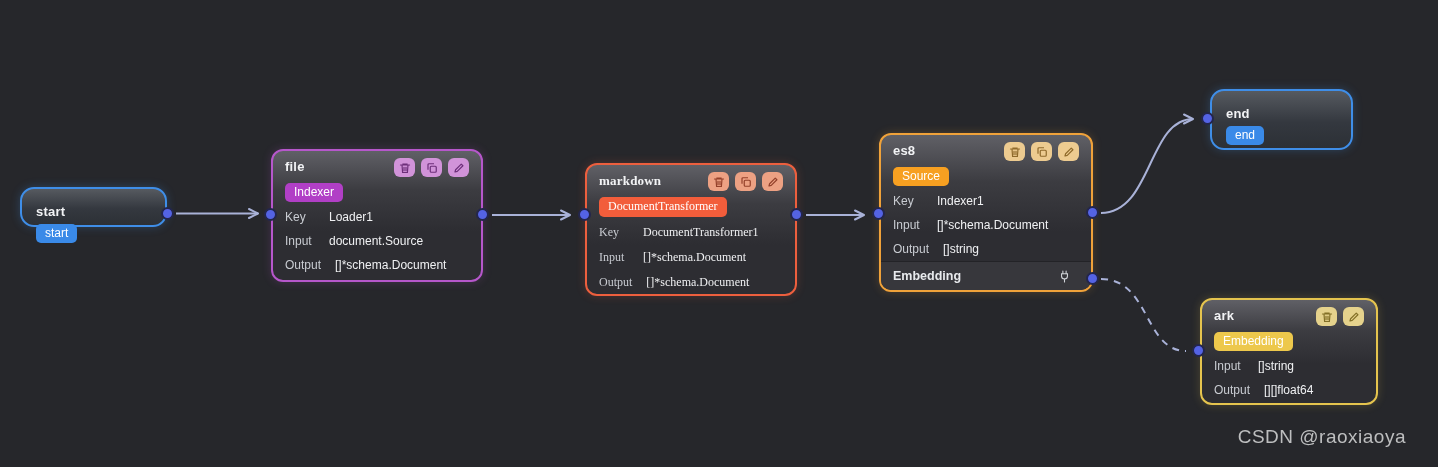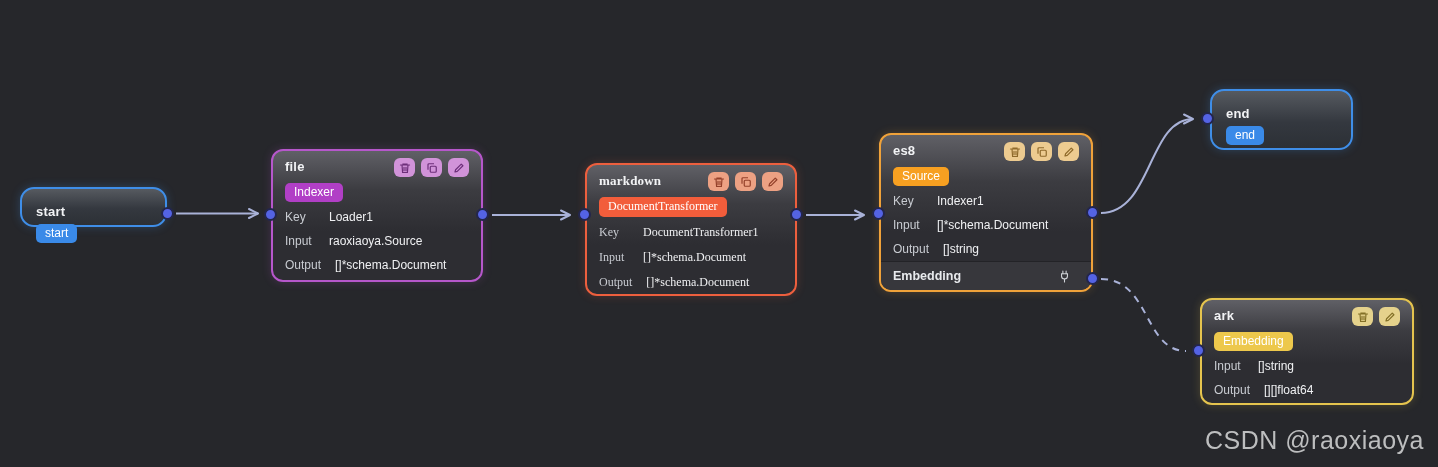--- a/index.html
+++ b/index.html
@@ -52,21 +52,21 @@
   .node-start  { left: 20px;  top: 187px; width: 147px; height: 40px;
                  border: 2px solid #3f8ee8; box-shadow: 0 0 10px rgba(63,142,232,.28); }
   .node-end    { left: 1210px; top: 89px; width: 143px; height: 61px;
                  border: 2px solid #3f8ee8; box-shadow: 0 0 10px rgba(63,142,232,.28); }
   .node-file   { left: 271px; top: 149px; width: 212px; height: 133px;
                  border: 2px solid #b657cb; box-shadow: 0 0 10px rgba(182,87,203,.22); }
   .node-markdown { left: 585px; top: 163px; width: 212px; height: 133px;
                  border: 2px solid #ed5f3e; box-shadow: 0 0 10px rgba(237,95,62,.22); font-family: Liberation Serif, serif; }
   .node-es8    { left: 879px; top: 133px; width: 214px; height: 159px; padding-bottom: 36px;
                  border: 2px solid #f0a23a; box-shadow: 0 0 10px rgba(240,162,58,.22); }
-  .node-ark    { left: 1200px; top: 298px; width: 214px; height: 107px;
+  .node-ark    { left: 1200px; top: 298px; width: 178px; height: 107px;
                  border: 2px solid #e5c44e; box-shadow: 0 0 10px rgba(229,196,78,.22); }
 
   .badge-blue   { background: #3a8ae8; }
   .badge-purple { background: #b13fc6; }
   .badge-red    { background: #f25d3b; }
   .badge-orange { background: #f7a021; }
   .badge-gold   { background: #edc84c; }
 
   .btn-purple { background: #d193d9; color: #6d2f7a; }
   .btn-red    { background: #eda183; color: #93402a; }
@@ -92,22 +92,22 @@
   .p-file-out  { left: 476px; top: 208px; }
   .p-md-in     { left: 578px; top: 208px; }
   .p-md-out    { left: 790px; top: 208px; }
   .p-es8-in    { left: 872px; top: 207px; }
   .p-es8-out   { left: 1086px; top: 206px; }
   .p-es8-emb   { left: 1086px; top: 272px; }
   .p-end-in    { left: 1201px; top: 112px; }
   .p-ark-in    { left: 1192px; top: 344px; }
 
   .watermark {
-    position: absolute; right: 14px; top: 426px;
-    font-size: 25px; color: #bdbebf; letter-spacing: .5px;
+    position: absolute; right: 32px; top: 426px;
+    font-size: 19px; color: #bdbebf; letter-spacing: .5px;
   }
 </style>
 </head>
 <body>
 
 <svg id="edge-layer" viewBox="0 0 1438 467">
   <defs>
     <marker id="arrow" markerUnits="userSpaceOnUse" markerWidth="16" markerHeight="14" refX="0" refY="0" orient="auto" viewBox="-12 -7 16 14">
       <path d="M-9,-4.5 L0,0 L-9,4.5" fill="none" stroke="#a9b2d8" stroke-width="2" stroke-linecap="round" stroke-linejoin="round"></path>
     </marker>
@@ -147,21 +147,21 @@
     </div>
   </div>
   <span class="node-badge badge-purple">Indexer</span>
   <div class="node-rows">
     <div class="node-row">
       <span class="row-label">Key</span>
       <span class="row-value">Loader1</span>
     </div>
     <div class="node-row">
       <span class="row-label">Input</span>
-      <span class="row-value">raoxiaoya.Source</span>
+      <span class="row-value">document.Source</span>
     </div>
     <div class="node-row">
       <span class="row-label">Output</span>
       <span class="row-value">[]*schema.Document</span>
     </div>
   </div>
 </div>
 
 <div class="node node-markdown">
   <div class="node-header">

